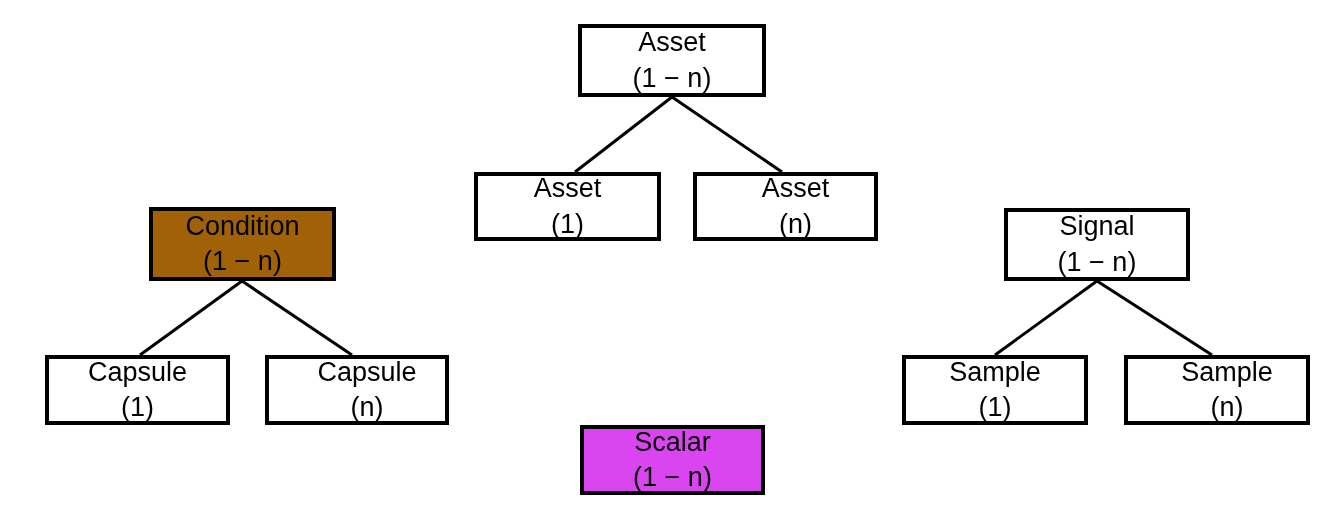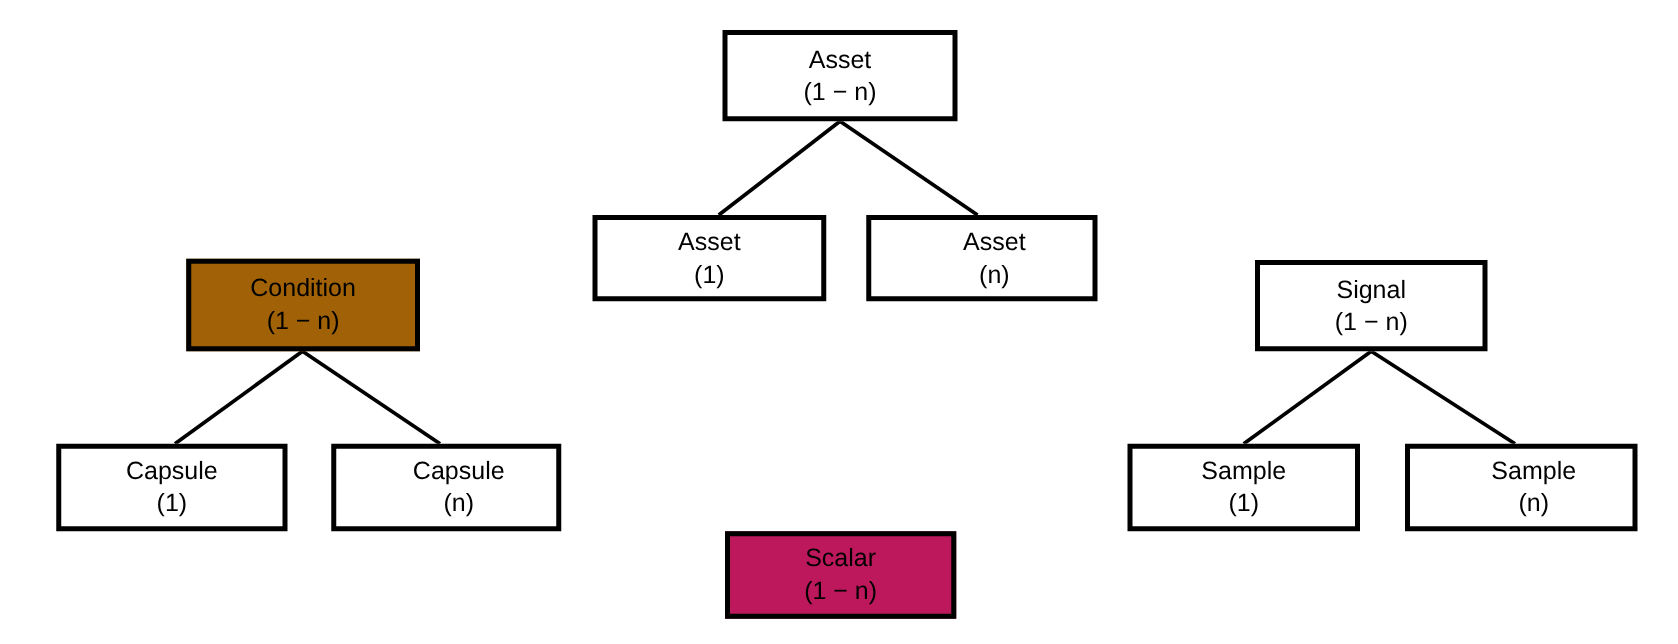--- a/index.html
+++ b/index.html
@@ -30,21 +30,21 @@
     position: absolute;
     box-sizing: border-box;
     background: #ffffff;
     border: 4px solid #000000;
     display: flex;
     flex-direction: column;
     align-items: center;
     justify-content: center;
     color: #000000;
     font-family: "Liberation Sans", sans-serif;
-    font-size: 20px;
+    font-size: 27px;
     line-height: 1.30;
     z-index: 2;
   }
   .node .nm {
     display: block;
     white-space: nowrap;
   }
   .node .card {
     display: block;
     white-space: nowrap;
@@ -106,18 +106,18 @@
   <div class="node" style="left: 902px; top: 355px; width: 186px; height: 70px; background: rgb(255, 255, 255); border-color: rgb(0, 0, 0);">
     <span class="nm">Sample</span>
     <span class="card">(1)</span>
   </div>
 
   <div class="node nudge-right" style="left: 1124px; top: 355px; width: 186px; height: 70px; background: rgb(255, 255, 255); border-color: rgb(0, 0, 0);">
     <span class="nm">Sample</span>
     <span class="card">(n)</span>
   </div>
 
-  <div class="node" style="left: 580px; top: 425px; width: 185px; height: 70px; background: #be185d; border-color: rgb(0, 0, 0);">
+  <div class="node" style="left: 580px; top: 425px; width: 185px; height: 70px; background: #d946ef; border-color: rgb(0, 0, 0);">
     <span class="nm">Scalar</span>
     <span class="card">(1 − n)</span>
   </div>
 
 </div>
 
 </body></html>

